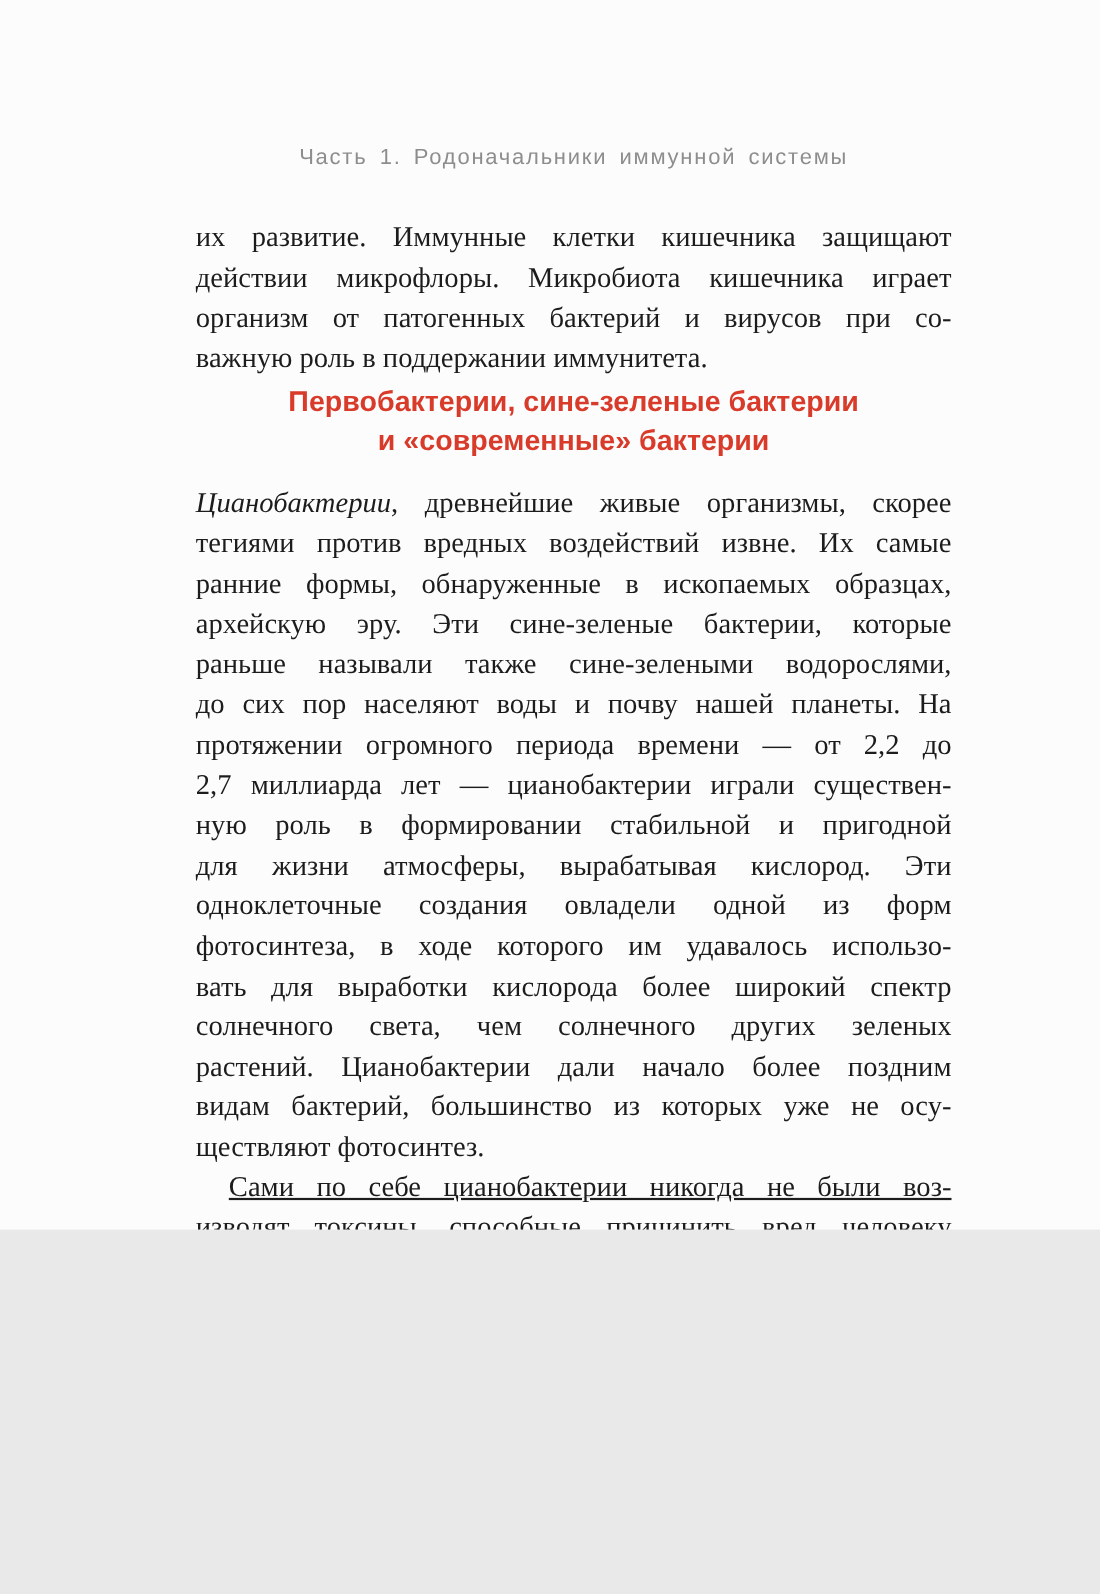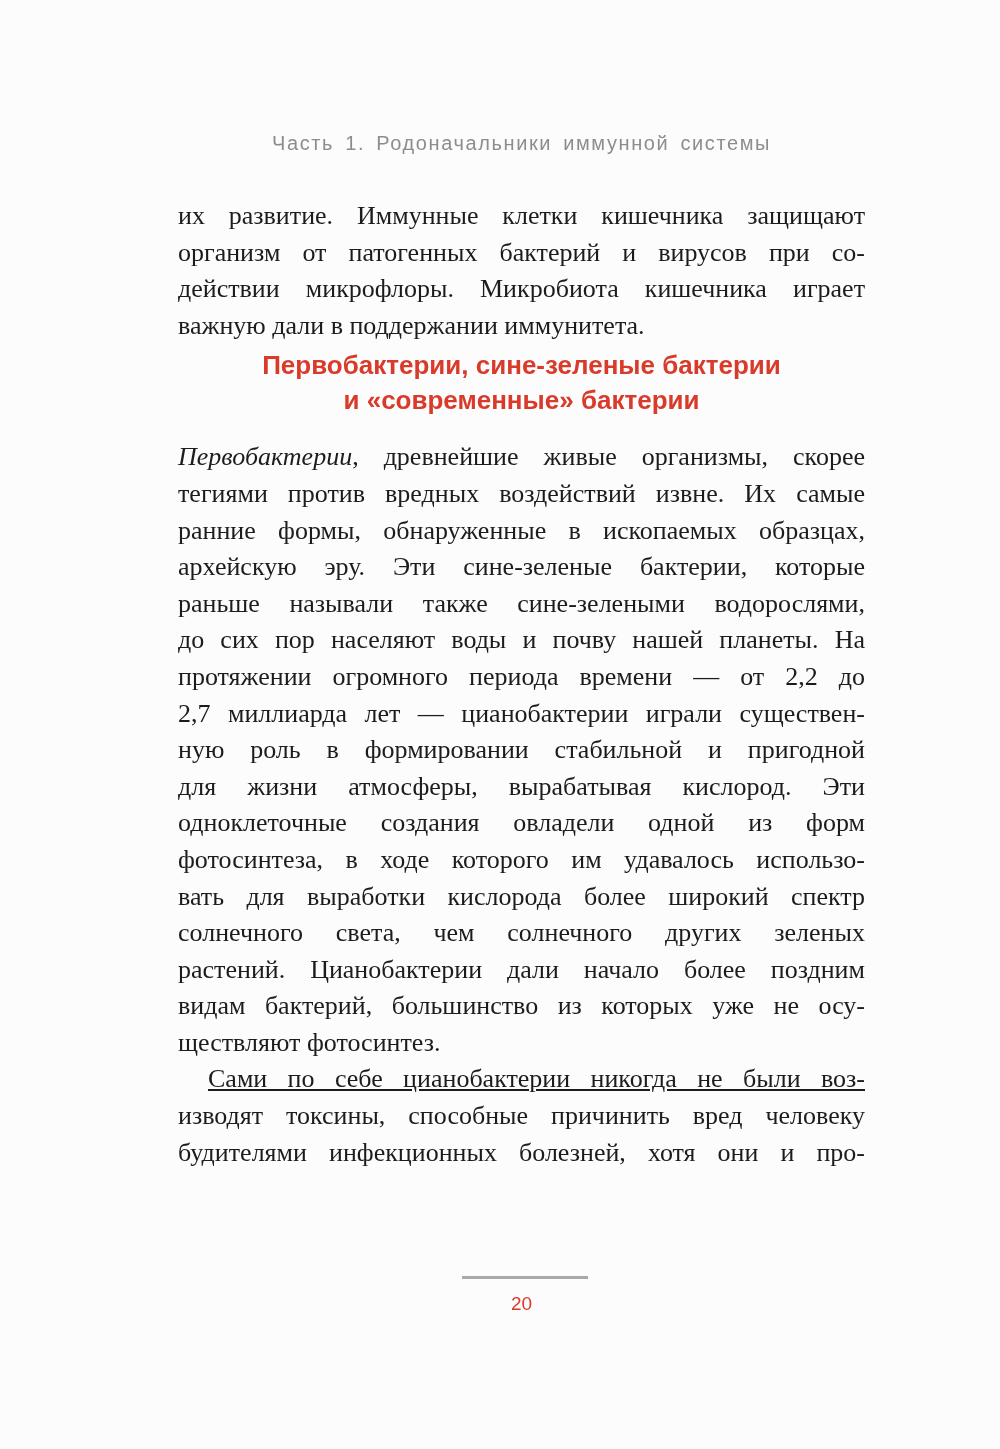--- a/index.html
+++ b/index.html
@@ -3,21 +3,21 @@
 <meta charset="utf-8">
 <style>
   html, body {
     margin: 0;
     padding: 0;
     background: #e9e9e9;
   }
   .sheet {
     position: relative;
     width: 1000px;
-    height: 1449px;
+    height: 1118px;
     background: #fcfcfc;
     overflow: hidden;
     font-family: "Liberation Serif", serif;
   }
   
   .running-header {
     position: absolute;
     top: 131px;
     left: 178px;
     width: 687px;
@@ -84,33 +84,33 @@
 
 <div class="sheet">
 
   <div class="running-header">Часть 1. Родоначальники иммунной системы</div>
 
   <div class="text-block">
 
     <div>
       <div>
           <div class="line just">их развитие. Иммунные клетки кишечника защищают</div>
+          <div class="line just">действии микрофлоры. Микробиота кишечника играет</div>
           <div class="line just">организм от патогенных бактерий и вирусов при со-</div>
-          <div class="line just">действии микрофлоры. Микробиота кишечника играет</div>
         </div>
-      <div class="line lastline">важную дали в поддержании иммунитета.</div>
+      <div class="line lastline">важную роль в поддержании иммунитета.</div>
     </div>
 
     <div class="section-heading">
       <div>Первобактерии, сине-зеленые бактерии</div>
       <div>и «современные» бактерии</div>
     </div>
 
     <div>
-      <div class="line just"><span class="ital">Первобактерии</span><span>, древнейшие живые организмы, скорее</span></div>
+      <div class="line just"><span class="ital">Цианобактерии</span><span>, древнейшие живые организмы, скорее</span></div>
       <div>
           <div class="line just">тегиями против вредных воздействий извне. Их самые</div>
           <div class="line just">ранние формы, обнаруженные в ископаемых образцах,</div>
           <div class="line just">архейскую эру. Эти сине-зеленые бактерии, которые</div>
           <div class="line just">раньше называли также сине-зелеными водорослями,</div>
           <div class="line just">до сих пор населяют воды и почву нашей планеты. На</div>
           <div class="line just">протяжении огромного периода времени — от 2,2 до</div>
           <div class="line just">2,7 миллиарда лет — цианобактерии играли существен-</div>
           <div class="line just">ную роль в формировании стабильной и пригодной</div>
           <div class="line just">для жизни атмосферы, вырабатывая кислород. Эти</div>

